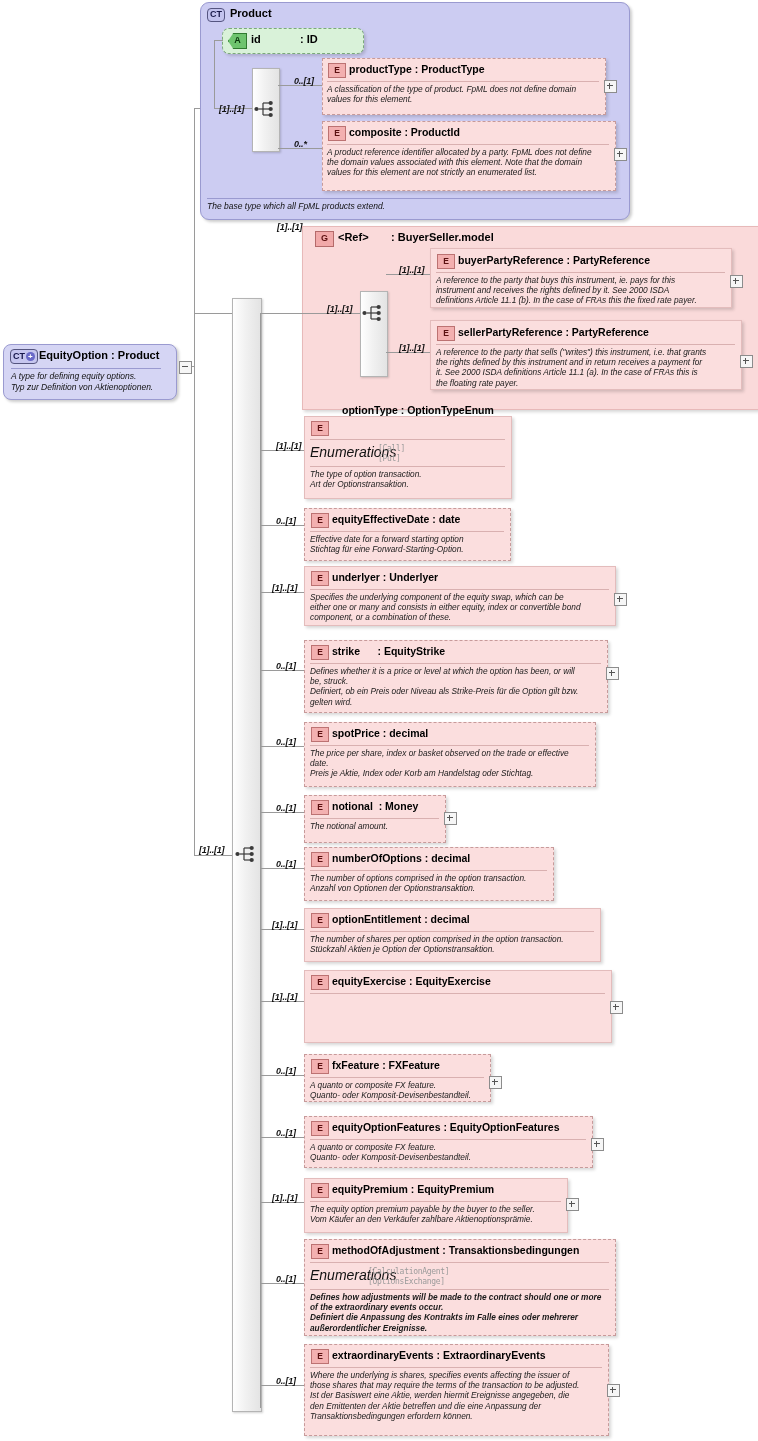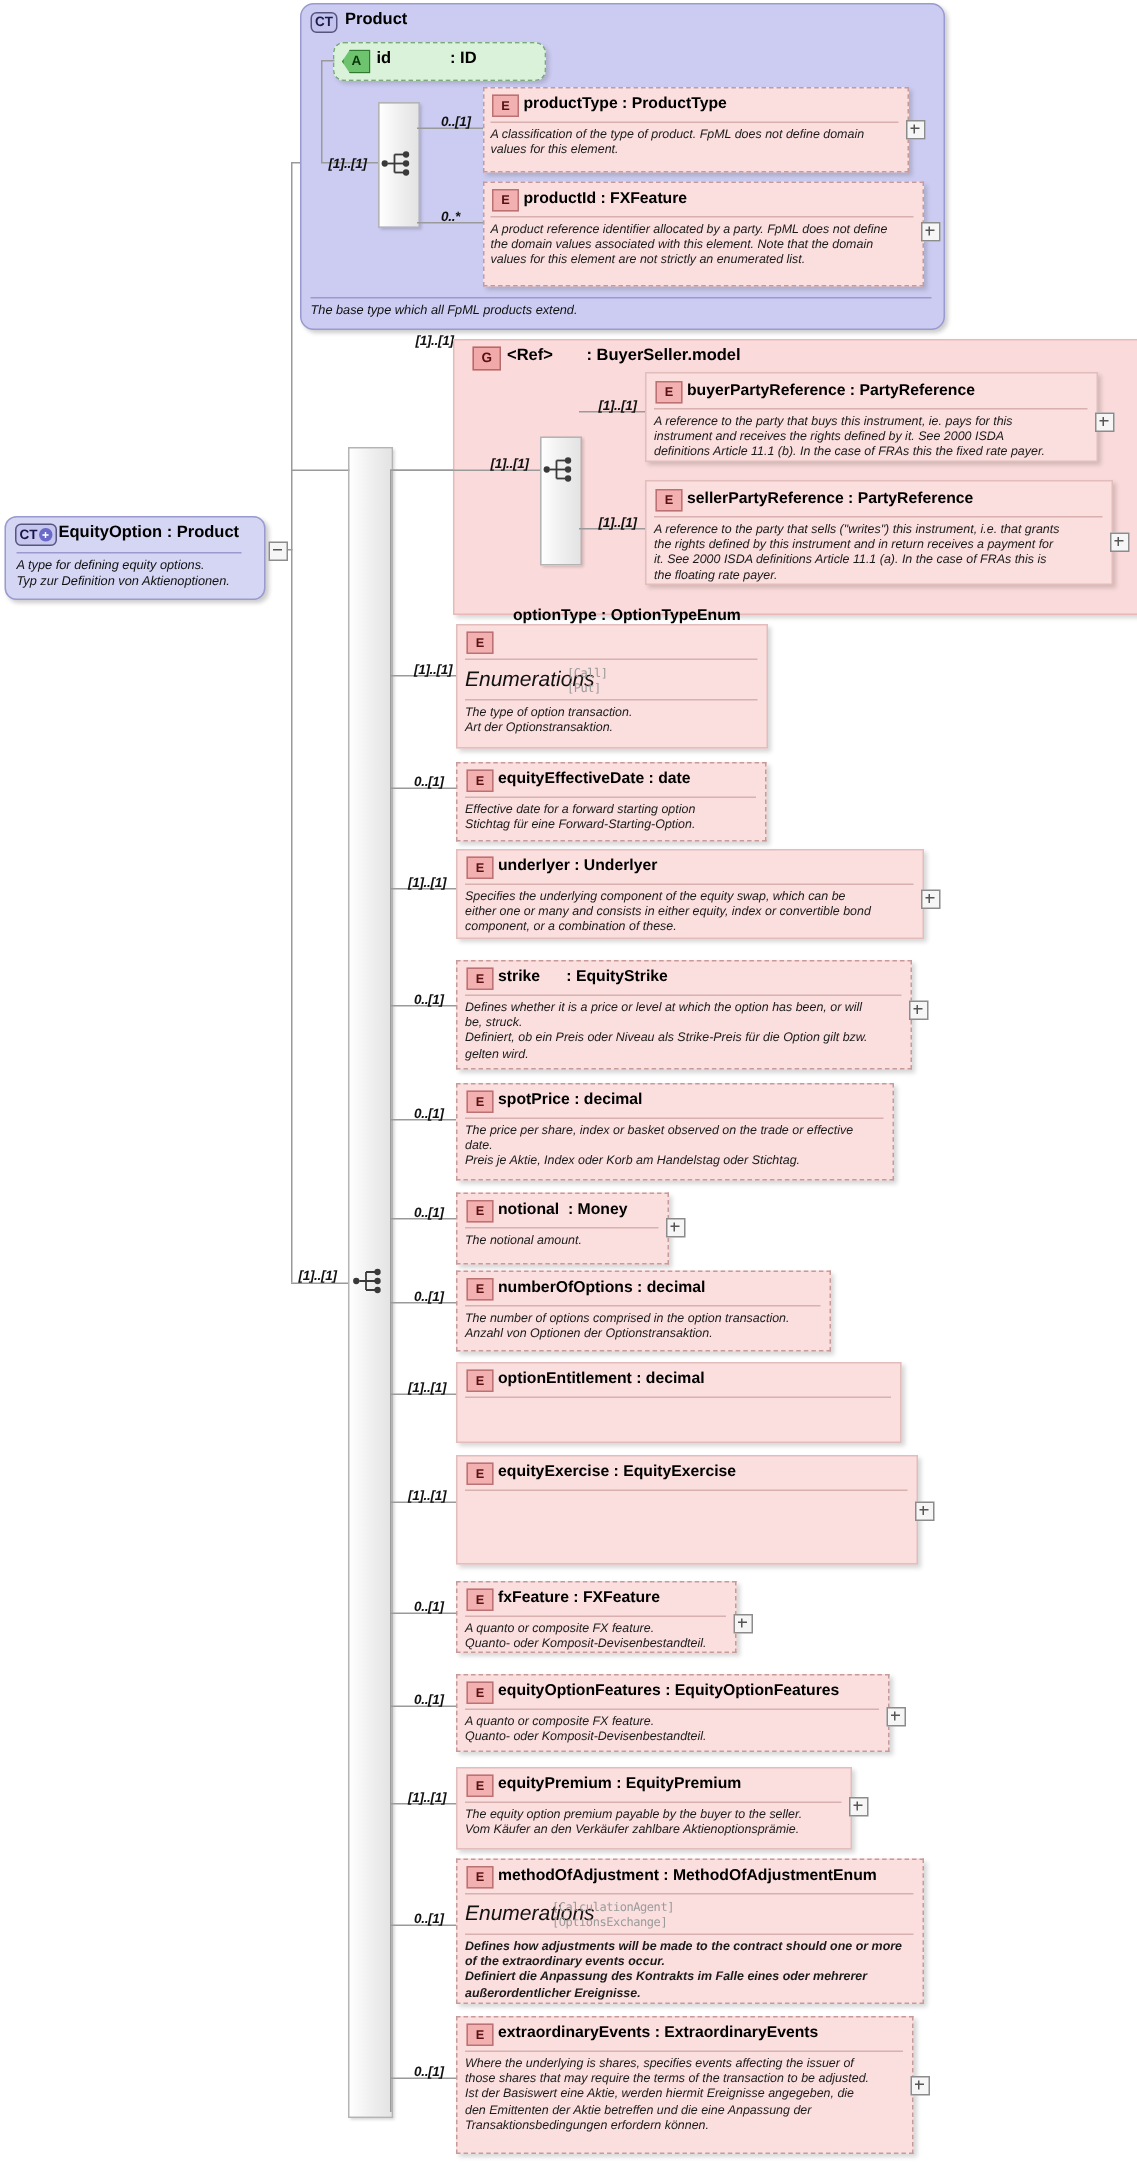--- a/index.html
+++ b/index.html
@@ -125,21 +125,21 @@
   <div class="el-box dashed" style="left:322px;top:58px;width:282px;height:55px;"></div>
   <div class="el-badge" style="left:328px;top:63px;">E</div>
   <div class="el-title" style="left:349px;top:63px;">productType : ProductType</div>
   <div class="el-rule" style="left:327px;top:81px;width:272px;"></div>
   <div class="el-doc" style="left:327px;top:84px;width:274px;white-space:pre-line;">A classification of the type of product. FpML does not define domain
 values for this element.</div>
   <div class="toggle plus" style="left:604px;top:80px;"></div>
 
   <div class="el-box dashed" style="left:322px;top:121px;width:292px;height:68px;"></div>
   <div class="el-badge" style="left:328px;top:126px;">E</div>
-  <div class="el-title" style="left:349px;top:126px;">productId : FXFeature</div>
+  <div class="el-title" style="left:349px;top:126px;">composite : ProductId</div>
   <div class="el-rule" style="left:327px;top:144px;width:282px;"></div>
   <div class="el-doc" style="left:327px;top:147px;width:286px;white-space:pre-line;">A product reference identifier allocated by a party. FpML does not define
 the domain values associated with this element. Note that the domain
 values for this element are not strictly an enumerated list.</div>
   <div class="toggle plus" style="left:614px;top:148px;"></div>
 
   <div class="ct-footrule" style="left:207px;top:198px;width:414px;"></div>
   <div class="ct-foot" style="left:207px;top:201px;">The base type which all FpML products extend.</div>
 
   <div class="card" style="left:277px;top:222px;">[1]..[1]</div>
@@ -289,20 +289,22 @@
   <div class="el-rule" style="left:310px;top:870px;width:237px;"></div>
   <div class="el-doc" style="left:310px;top:873px;width:241px;white-space:pre-line;">The number of options comprised in the option transaction.
 Anzahl von Optionen der Optionstransaktion.</div>
 
   <div class="hline" style="left:260px;top:929px;width:44px;"></div>
   <div class="card" style="left:272px;top:920px;">[1]..[1]</div>
   <div class="el-box solid" style="left:304px;top:908px;width:295px;height:52px;"></div>
   <div class="el-badge" style="left:311px;top:913px;">E</div>
   <div class="el-title" style="left:332px;top:913px;">optionEntitlement : decimal</div>
   <div class="el-rule" style="left:310px;top:931px;width:284px;"></div>
+  <div class="el-doc" style="left:310px;top:934px;width:288px;white-space:pre-line;">The number of shares per option comprised in the option transaction.
+Stückzahl Aktien je Option der Optionstransaktion.</div>
 
   <div class="hline" style="left:260px;top:1001px;width:44px;"></div>
   <div class="card" style="left:272px;top:992px;">[1]..[1]</div>
   <div class="el-box solid" style="left:304px;top:970px;width:306px;height:71px;"></div>
   <div class="el-badge" style="left:311px;top:975px;">E</div>
   <div class="el-title" style="left:332px;top:975px;">equityExercise : EquityExercise</div>
   <div class="el-rule" style="left:310px;top:993px;width:295px;"></div>
   <div class="toggle plus" style="left:610px;top:1001px;"></div>
 
   <div class="hline" style="left:260px;top:1075px;width:44px;"></div>
@@ -332,21 +334,21 @@
   <div class="el-title" style="left:332px;top:1183px;">equityPremium : EquityPremium</div>
   <div class="el-rule" style="left:310px;top:1201px;width:251px;"></div>
   <div class="el-doc" style="left:310px;top:1204px;width:255px;white-space:pre-line;">The equity option premium payable by the buyer to the seller.
 Vom Käufer an den Verkäufer zahlbare Aktienoptionsprämie.</div>
   <div class="toggle plus" style="left:566px;top:1198px;"></div>
 
   <div class="hline" style="left:260px;top:1283px;width:44px;"></div>
   <div class="card" style="left:276px;top:1274px;">0..[1]</div>
   <div class="el-box dashed" style="left:304px;top:1239px;width:310px;height:95px;"></div>
   <div class="el-badge" style="left:311px;top:1244px;">E</div>
-  <div class="el-title" style="left:332px;top:1244px;">methodOfAdjustment : MethodOfAdjustmentEnum</div>
+  <div class="el-title" style="left:332px;top:1244px;">methodOfAdjustment : Transaktionsbedingungen</div>
   <div class="el-rule" style="left:310px;top:1262px;width:299px;"></div>
   <div class="enum-label" style="left:310px;top:1267px;">Enumerations</div>
   <div class="enum-vals" style="left:368px;top:1267px;white-space:pre-line;">[CalculationAgent]
 [OptionsExchange]</div>
   <div class="el-rule" style="left:310px;top:1289px;width:299px;"></div>
   <div class="el-doc" style="left:310px;top:1292px;width:303px;white-space:pre-line;font-weight:bold;">Defines how adjustments will be made to the contract should one or more
 of the extraordinary events occur.
 Definiert die Anpassung des Kontrakts im Falle eines oder mehrerer
 außerordentlicher Ereignisse.</div>
 

